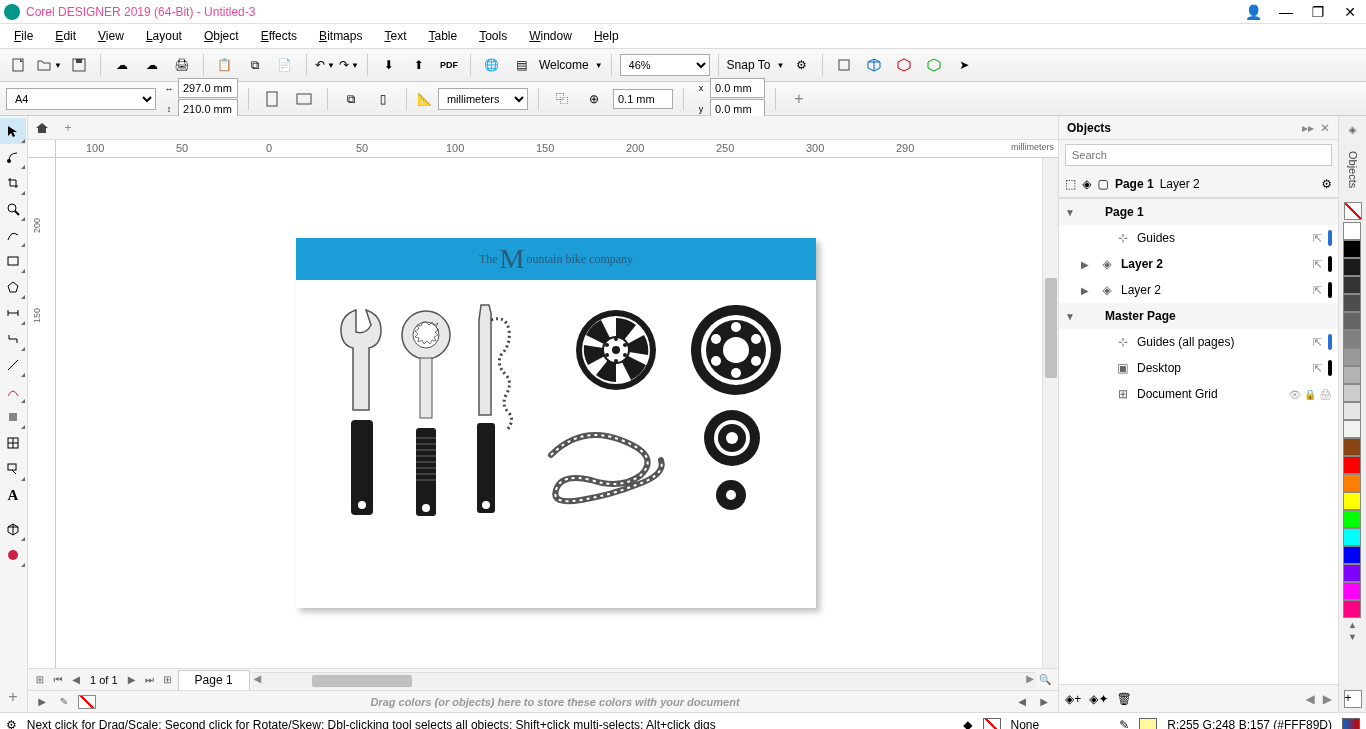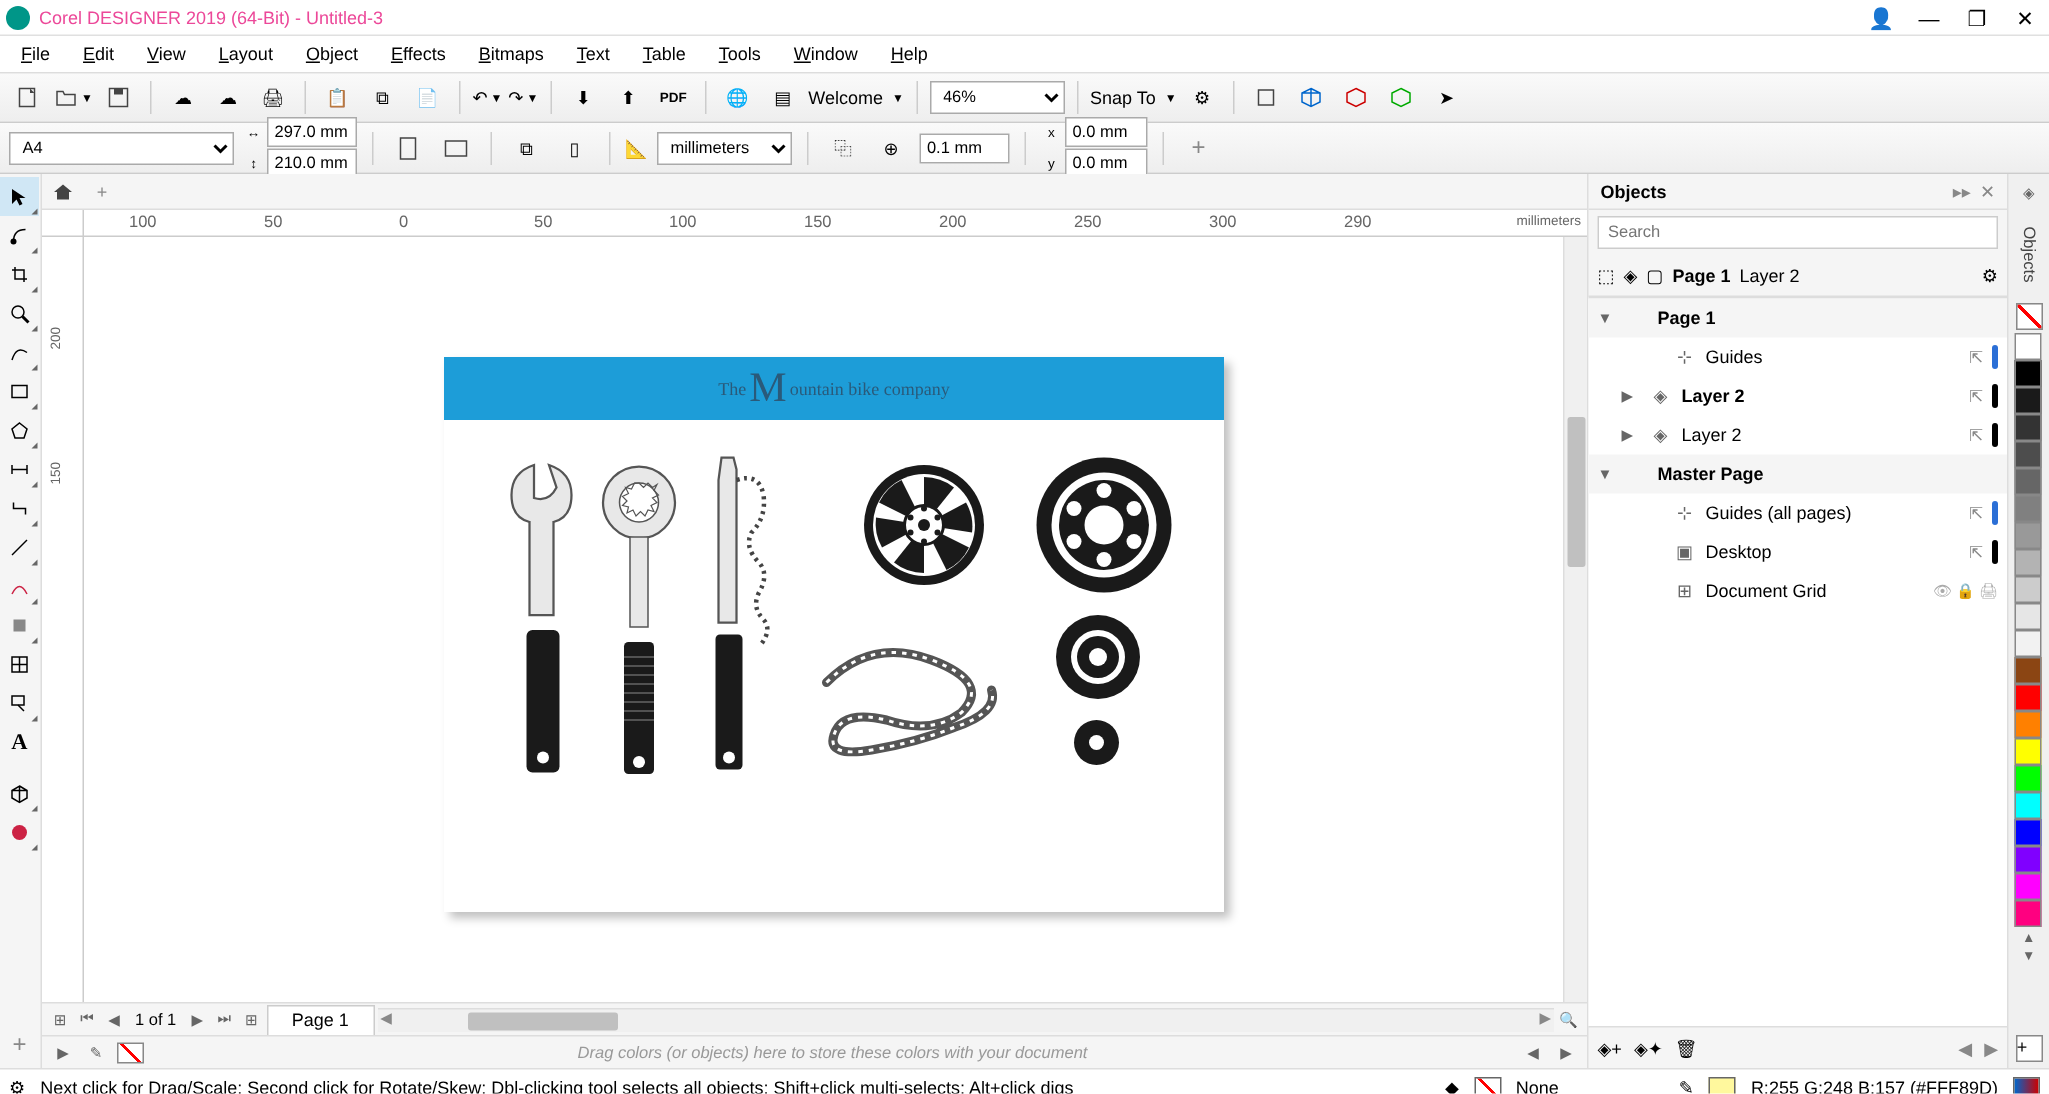--- a/index.html
+++ b/index.html
@@ -41,21 +41,21 @@
 .ruler-v .tick { position: absolute; left: 4px; font-size: 9px; writing-mode: vertical-rl; transform: rotate(180deg); }
 .canvas { position: absolute; top: 18px; left: 28px; right: 0; bottom: 0; background: #fff; }
 .page { position: absolute; top: 80px; left: 240px; width: 520px; height: 370px; background: #fff; box-shadow: 4px 4px 6px rgba(0,0,0,0.25); }
 .page-header { height: 42px; background: #1d9dd8; display: flex; align-items: center; justify-content: center; color: #4a7a9a; font-size: 20px; font-family: Georgia, serif; }
 .page-nav { height: 22px; background: #f5f5f5; border-top: 1px solid #ddd; display: flex; align-items: center; padding: 0 4px; gap: 2px; }
 .page-nav-btn { width: 16px; height: 16px; display: flex; align-items: center; justify-content: center; cursor: pointer; font-size: 10px; color: #666; }
 .page-tab { padding: 0 16px; height: 20px; display: flex; align-items: center; background: #fff; border: 1px solid #ccc; border-bottom: none; font-size: 11px; }
 .hscroll { height: 16px; background: #f0f0f0; border-top: 1px solid #ddd; position: relative; }
 .hscroll .thumb { position: absolute; left: 560px; top: 2px; width: 100px; height: 12px; background: #c0c0c0; border-radius: 2px; }
 .color-tray { height: 22px; background: #f5f5f5; border-top: 1px solid #ddd; display: flex; align-items: center; padding: 0 6px; gap: 6px; }
-.color-tray .hint { flex: 1; text-align: center; color: #999; font-style: italic; font-size: 11px; }
+.color-tray .hint { flex: 1; text-align: center; color: #999; font-style: italic; font-size: 11px; font-weight: bold; }
 .right-panel { width: 308px; background: #f5f5f5; border-left: 1px solid #ddd; display: flex; }
 .objects-panel { flex: 1; display: flex; flex-direction: column; }
 .panel-header { height: 24px; display: flex; align-items: center; padding: 0 8px; border-bottom: 1px solid #ddd; font-size: 12px; }
 .panel-header .title { flex: 1; font-weight: bold; }
 .search-box { padding: 4px 6px; }
 .search-box input { width: 100%; height: 22px; border: 1px solid #ccc; padding: 0 6px; font-size: 11px; }
 .panel-toolbar { height: 28px; display: flex; align-items: center; padding: 0 6px; gap: 6px; border-bottom: 1px solid #ddd; }
 .tree { flex: 1; overflow: auto; background: #fff; border-top: 1px solid #ddd; }
 .tree-row { height: 26px; display: flex; align-items: center; padding: 0 6px; gap: 6px; cursor: pointer; font-size: 12px; }
 .tree-row.group { font-weight: bold; background: #f5f5f5; }

